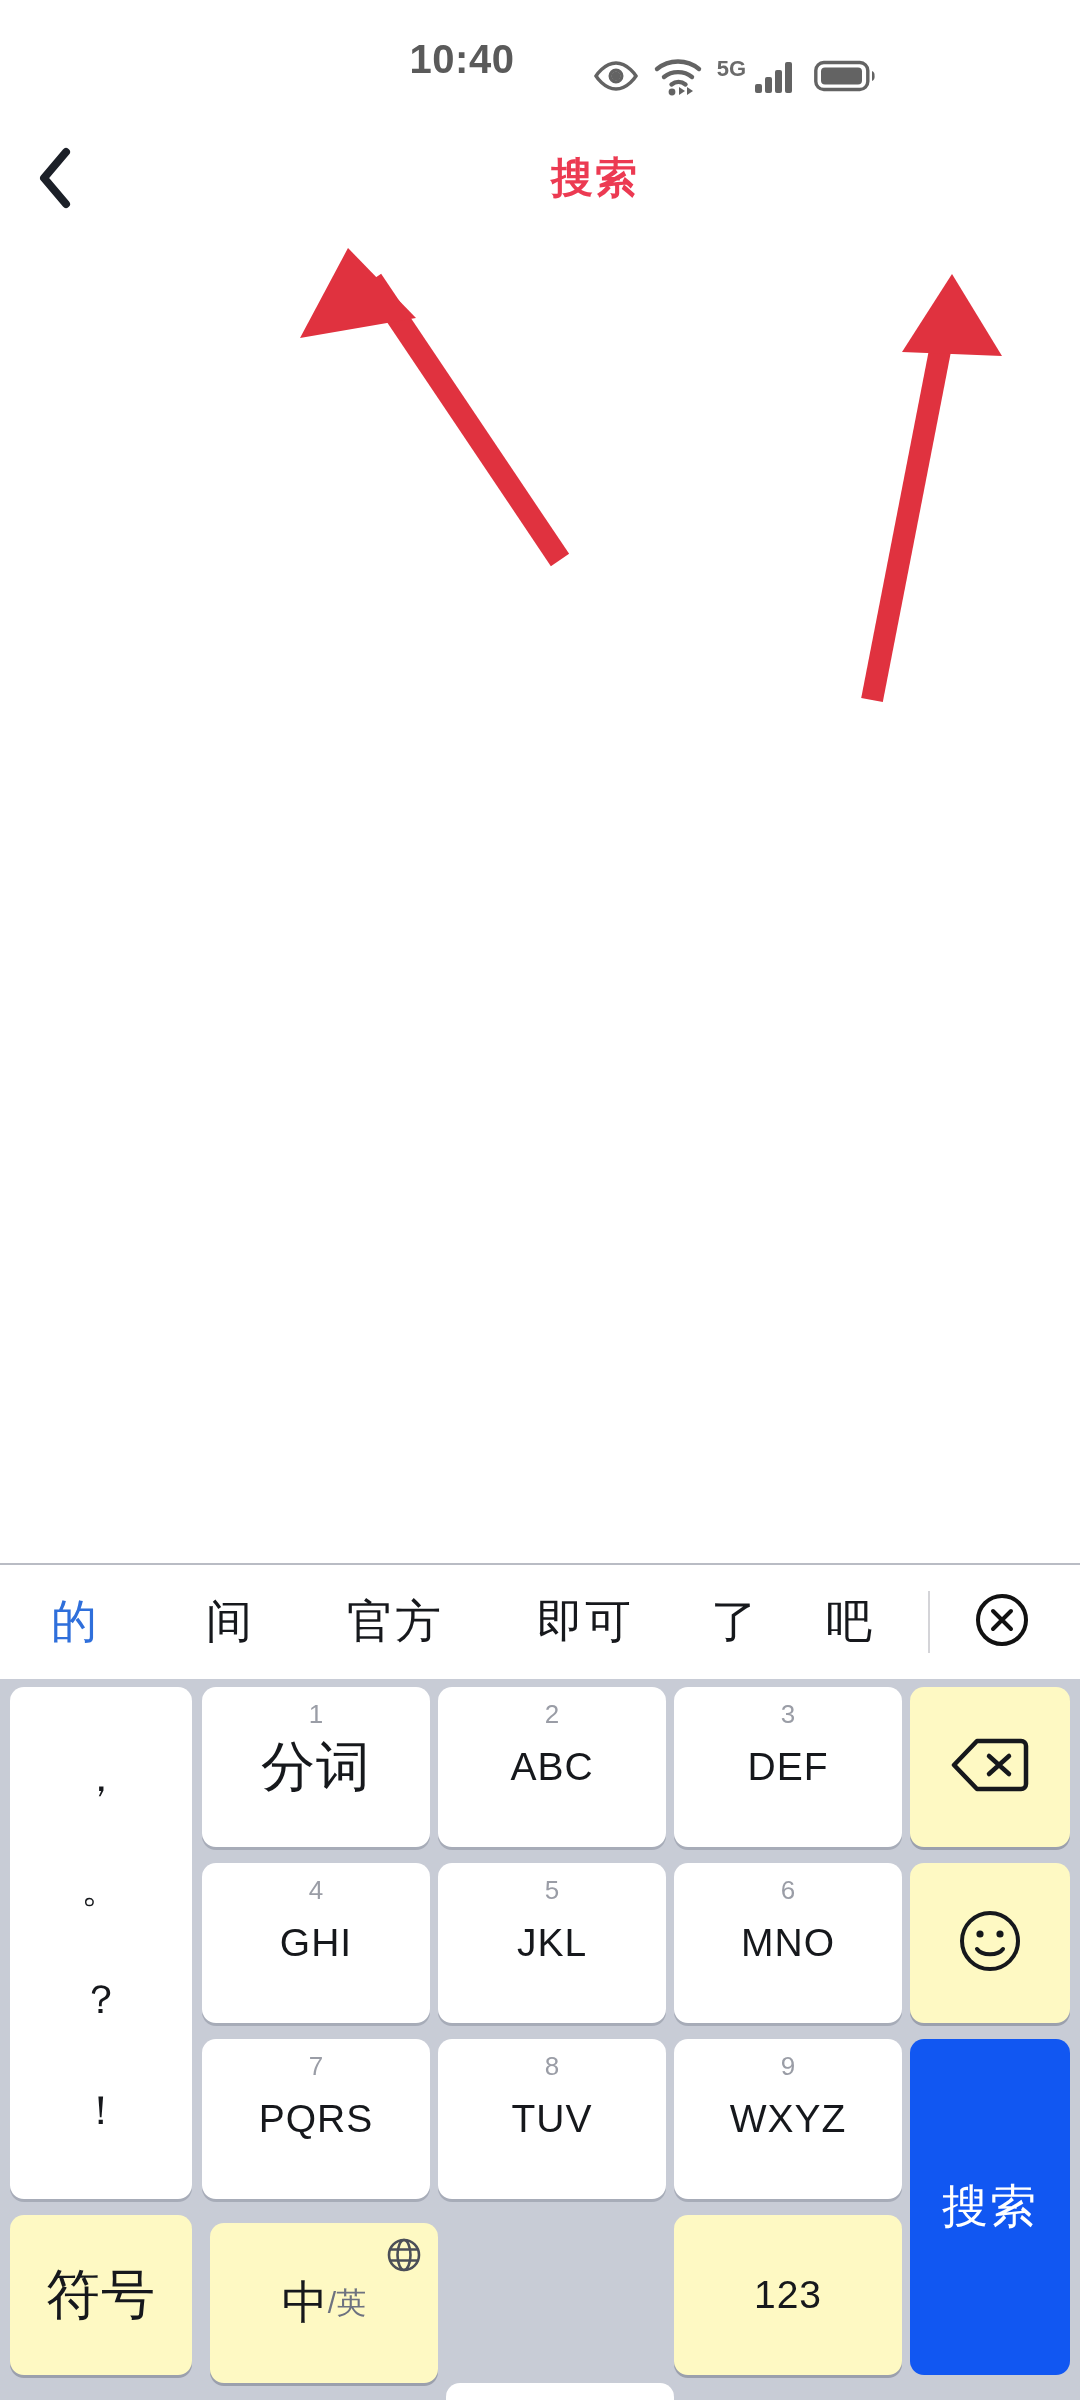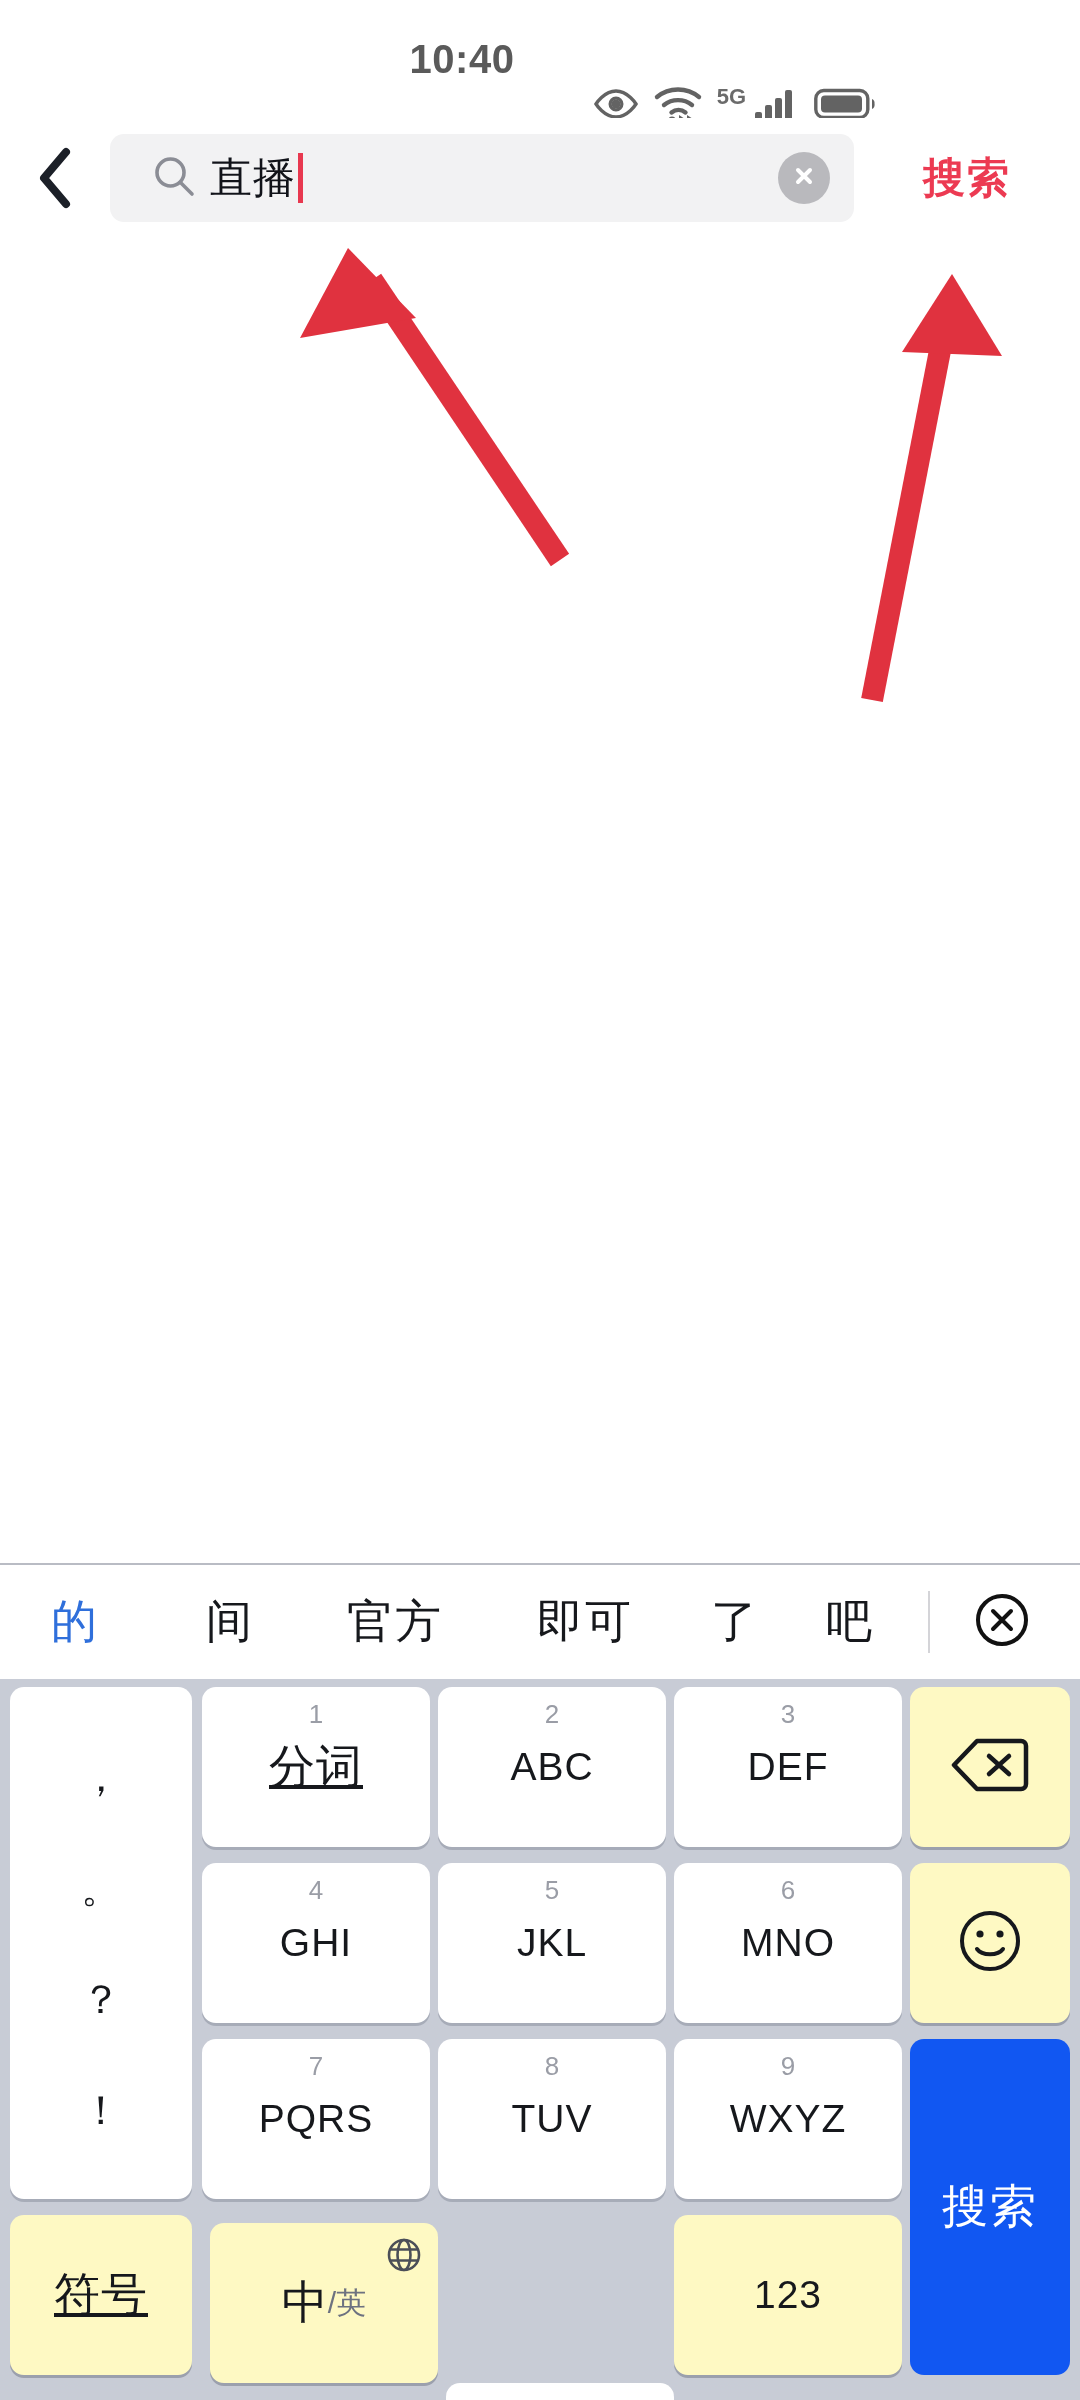--- a/index.html
+++ b/index.html
@@ -15,21 +15,21 @@
   .statusbar {
     position:absolute; left:0; top:0; width:924px; height:118px;
     display:flex; align-items:center; justify-content:center;
     background:#ffffff;
   }
   .status-time {
     font-size:40px; font-weight:600; color:#5a5a5a; letter-spacing:.5px;
   }
   .status-icons {
     position:absolute; right:48px; top:56px;
-    display:flex; align-items:center; gap:14px;margin-top:28px;
+    display:flex; align-items:center; gap:14px;
   }
   .status-icons svg { display:block; }
   .net-label { font-size:22px; color:#6b6b6b; font-weight:600; margin-right:-6px; align-self:flex-start; }
 
   
   .search-header {
     position:absolute; left:0; top:118px; width:1080px; height:120px;
     display:flex; align-items:center; background:#ffffff;
   }
   .back-btn {
@@ -102,21 +102,21 @@
     box-shadow:0 3px 0 rgba(140,145,160,.55);
     color:#16181c;
   }
   .key.gray { background:#fef9c3; box-shadow:0 3px 0 rgba(125,130,145,.6); }
   .key.blue { background:#1157f2; box-shadow:none; color:#ffffff; }
   .key-sub {
     position:absolute; top:12px; left:0; width:100%;
     text-align:center; font-size:26px; color:#9a9da6;
   }
   .key-main { font-size:39px; letter-spacing:1px; }
-  .key-main.cn { font-size:46px;text-decoration:underline; }
+  .key-main.cn { font-size:54px; }
   .punct-key { flex-direction:column; justify-content:space-around; padding:34px 0; }
   .punct-key span { font-size:40px; color:#16181c; line-height:1; }
   .lang-key { position:relative; }
   .lang-main { font-size:46px; }
   .lang-sub { font-size:30px; color:#6d7280; }
   .globe-ic { position:absolute; top:14px; right:16px; }
   .space-key { flex-direction:column; justify-content:center; gap:8px; position:relative; }
   .space-zero { position:absolute; top:14px; left:0; width:100%; text-align:center; font-size:26px; color:#9a9da6; }
   .search-key-label { font-size:46px; letter-spacing:2px; }
 </style>
@@ -164,39 +164,20 @@
 
 <div class="search-header">
   <div class="back-btn">
     <span>
       <svg width="44" height="64" viewBox="0 0 44 64">
         <path d="M33 6L11 32l22 26" fill="none" stroke="#1c2028" stroke-width="8" stroke-linecap="round" stroke-linejoin="round"></path>
       </svg>
     </span>
   </div>
 
-  <div class="search-field">
-    <span class="mag-icon">
-      <svg width="44" height="44" viewBox="0 0 44 44">
-        <circle cx="18.5" cy="18.5" r="13.5" fill="none" stroke="#8b8d95" stroke-width="3.6"></circle>
-        <path d="M28.5 28.5L40 40" fill="none" stroke="#8b8d95" stroke-width="3.6" stroke-linecap="round"></path>
-      </svg>
-    </span>
-    <div class="search-text-wrap">
-      <span class="search-value">直播</span>
-      <span class="caret"></span>
-    </div>
-    <div class="clear-btn">
-      <span>
-        <svg width="28" height="28" viewBox="0 0 28 28">
-          <path d="M8 8l12 12M20 8L8 20" stroke="#ffffff" stroke-width="4" stroke-linecap="round"></path>
-        </svg>
-      </span>
-    </div>
-  </div>
 
   <div class="submit-btn">搜索</div>
 </div>
 
 <div class="content-area"></div>
 
 <svg class="annotations" viewBox="0 0 1080 2400">
   <g>
     <path d="M560 560 L372 280" stroke="#e0323f" stroke-width="22" stroke-linecap="butt"></path>
     <path d="M348 248 L300 338 L416 318 Z" fill="#e0323f"></path>

